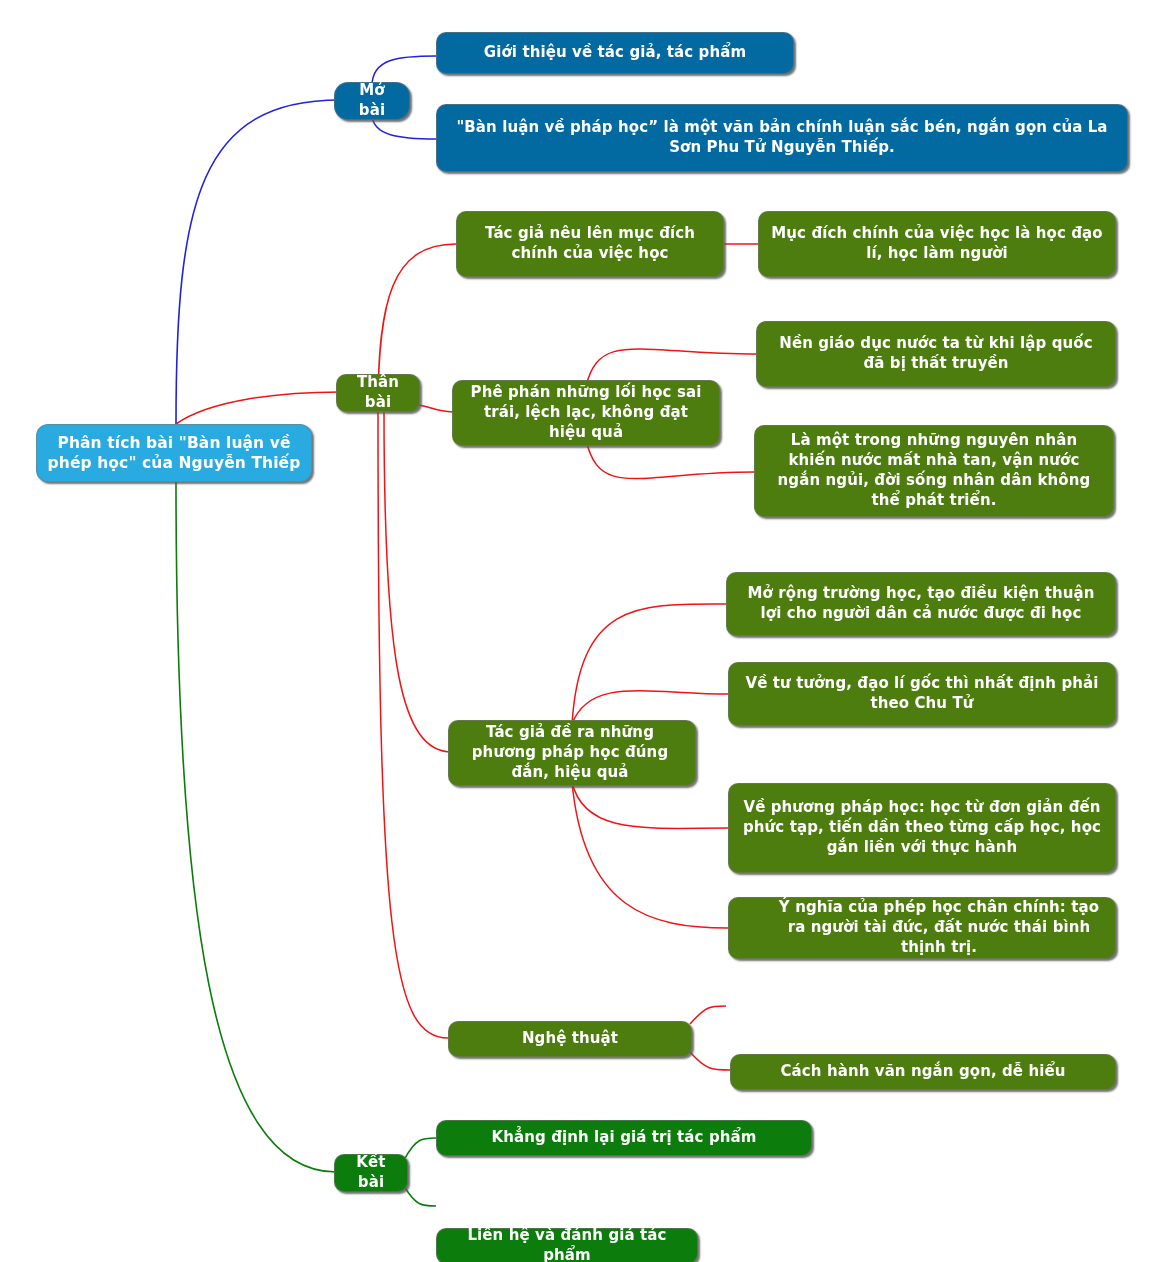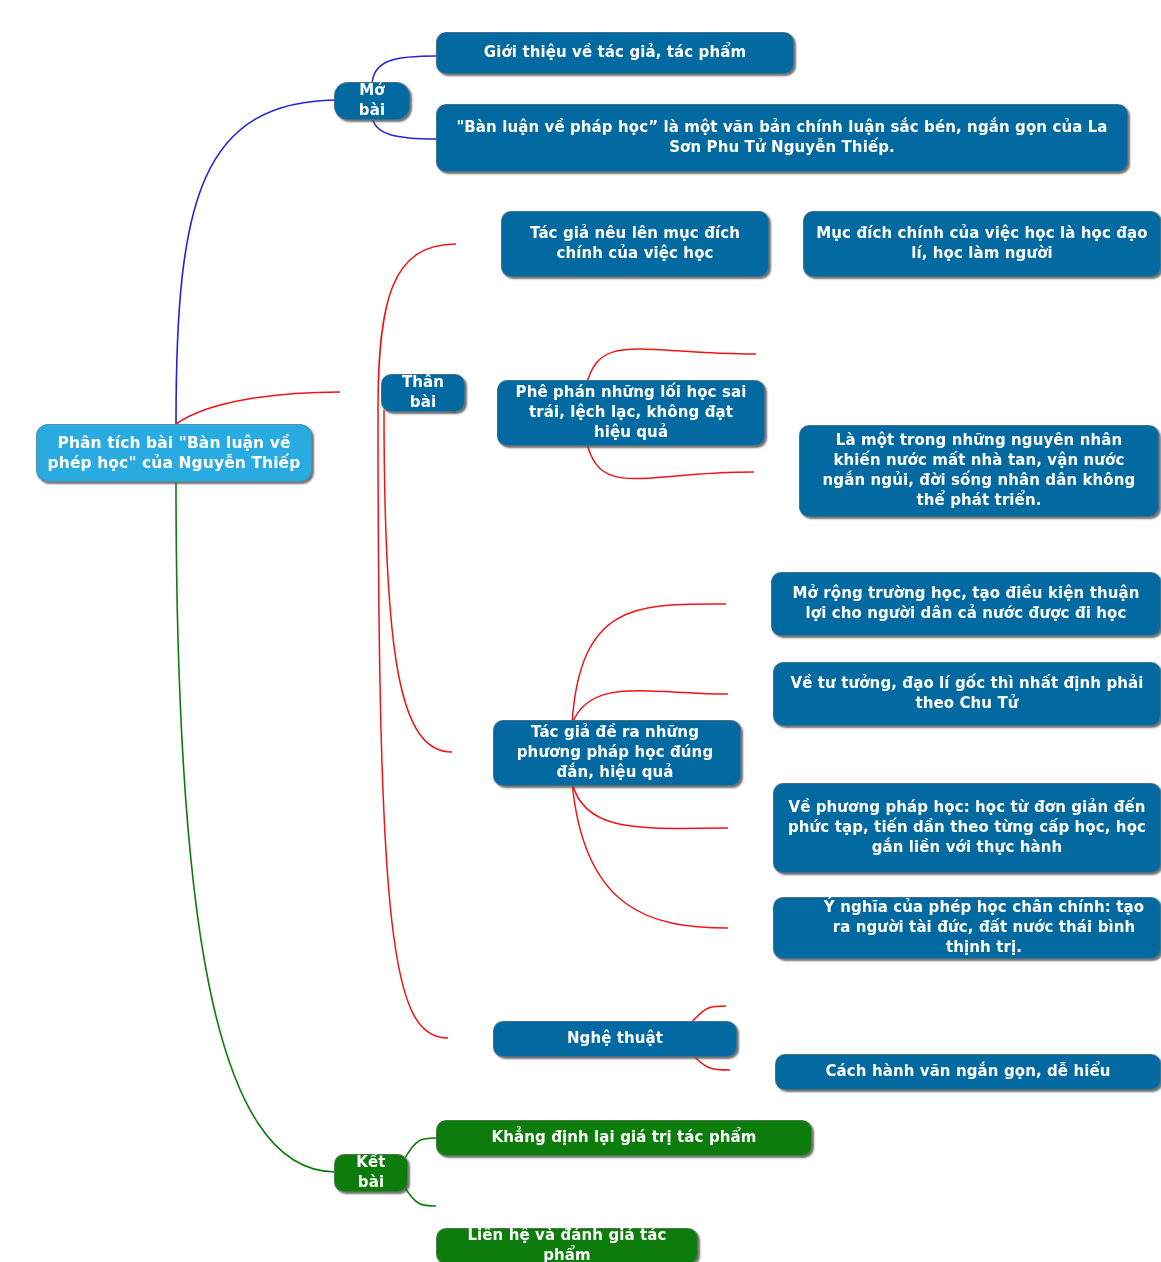--- a/index.html
+++ b/index.html
@@ -18,21 +18,21 @@
     font-weight:bold;
     border-radius:10px;
     padding:6px 10px;
     line-height:1.32;
     box-shadow:2px 2px 2px rgba(90,90,90,0.85);
     border:1px solid rgba(120,120,120,0.55);
     letter-spacing:0.1px;
   }
   .n-root{background:#29ABE2;font-size:15.5px;border-radius:12px;}
   .n-blue{background:#0369a1;font-size:15px;}
-  .n-red {background:#0369a1;font-size:15px;margin-left:45px;}
+  .n-red {background:#4d7c0f;font-size:15px;}
   .n-green{background:#0C7D0C;font-size:15px;}
 </style>
 </head>
 <body>
 
 <div id="canvas">
 
   <svg class="links" viewBox="0 0 1161 1262" xmlns="http://www.w3.org/2000/svg">
 
     <path d="M 176 424 C 176 200 200 100 340 100" fill="none" stroke="#2222DD" stroke-width="1.6"></path>
@@ -89,20 +89,23 @@
   <div class="node n-red" style="left:456px;top:211px;width:268px;height:66px;">
     <span>Tác giả nêu lên mục đích chính của việc học</span>
   </div>
   <div class="node n-red" style="left:758px;top:211px;width:358px;height:66px;">
     <span>Mục đích chính của việc học là học đạo lí, học làm người</span>
   </div>
 
   <div class="node n-red" style="left:452px;top:380px;width:268px;height:66px;">
     <span>Phê phán những lối học sai trái, lệch lạc, không đạt hiệu quả</span>
   </div>
+  <div class="node n-red" style="left:756px;top:321px;width:360px;height:66px;">
+    <span>Nền giáo dục nước ta từ khi lập quốc đã bị thất truyền</span>
+  </div>
   <div class="node n-red" style="left:754px;top:425px;width:360px;height:92px;">
     <span>Là một trong những nguyên nhân khiến nước mất nhà tan, vận nước ngắn ngủi, đời sống nhân dân không thể phát triển.</span>
   </div>
 
   <div class="node n-red" style="left:448px;top:720px;width:248px;height:66px;padding-left:6px;">
     <span>Tác giả đề ra những phương pháp học đúng đắn, hiệu quả</span>
   </div>
   <div class="node n-red" style="left:726px;top:572px;width:390px;height:64px;">
     <span>Mở rộng trường học, tạo điều kiện thuận lợi cho người dân cả nước được đi học</span>
   </div>

